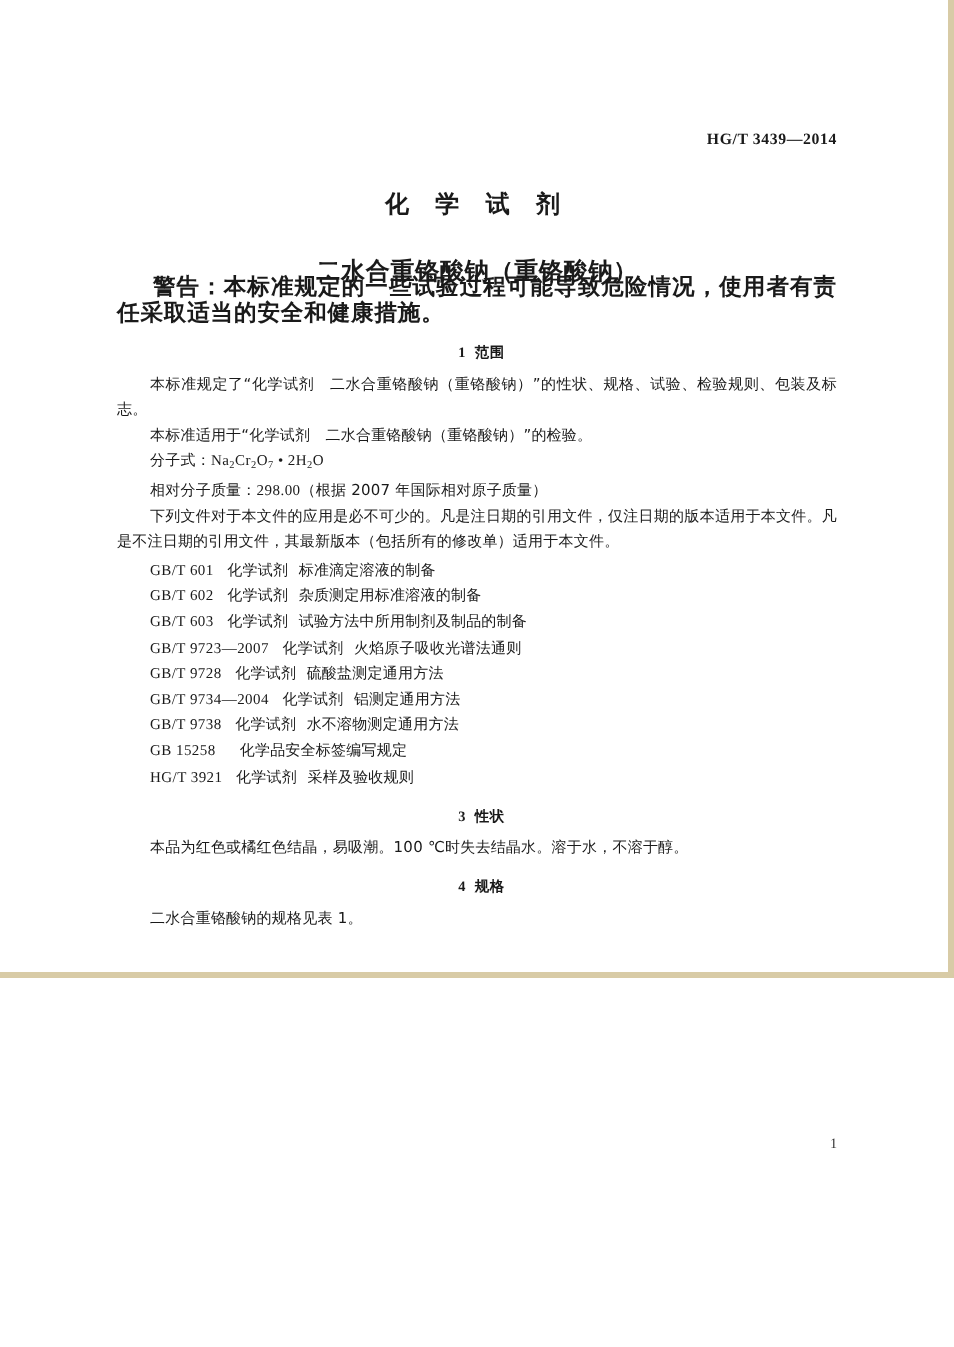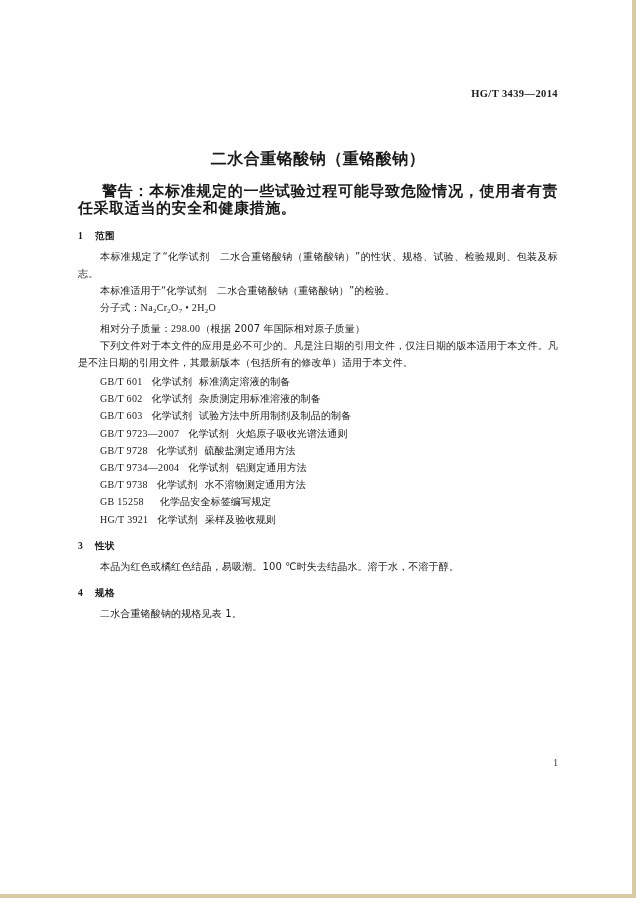--- a/index.html
+++ b/index.html
@@ -14,21 +14,21 @@
     font-family: "Liberation Serif", "DejaVu Serif", serif;
     color: #1a1a1a;
     overflow: hidden;
   }
 
   .page {
     position: absolute;
     left: 0;
     top: 0;
     width: 636px;
-    height: 898px;
+    height: 652px;
     background: #ffffff;
     box-sizing: border-box;
     border-right: 4px solid #d8cba6;
     border-bottom: 4px solid #d8cba6;
   }
 
   .content {
     position: absolute;
     left: 78px;
     top: 0;
@@ -93,20 +93,21 @@
     margin: 0 0 11px 0;
   }
 
   .sec-head {
     font-size: 9.6px;
     font-weight: bold;
     line-height: 16px;
     letter-spacing: 0.4px;
     margin: 10px 0 4px 0;
     font-family: "DejaVu Sans", "Liberation Sans", sans-serif;
+    text-align: center;
   }
   .sec-head .num {
     display: inline-block;
     min-width: 17px;
   }
 
   .para {
     font-size: 10px;
     line-height: 17px;
     text-indent: 22px;
@@ -179,20 +180,21 @@
 </head>
 <body>
 
 <div class="page">
 
   <div class="content">
 
     <div class="doc-header">HG/T 3439—2014</div>
 
     <div class="title-block">
+      <div class="title-main">化 学 试 剂</div>
       <div class="title-sub">二水合重铬酸钠（重铬酸钠）</div>
     </div>
 
     <div class="body-region">
 
       <p class="warning">警告：本标准规定的一些试验过程可能导致危险情况，使用者有责任采取适当的安全和健康措施。</p>
 
       <div class="sec-head">
         <span class="num num-lat">1</span><span>范围</span>
       </div>

